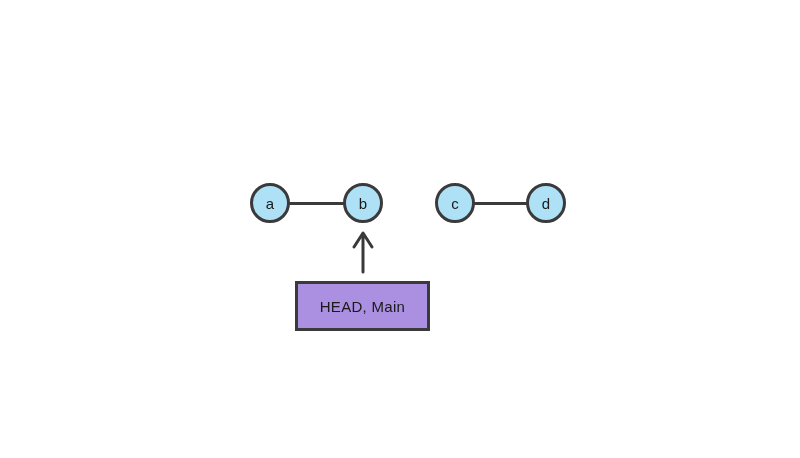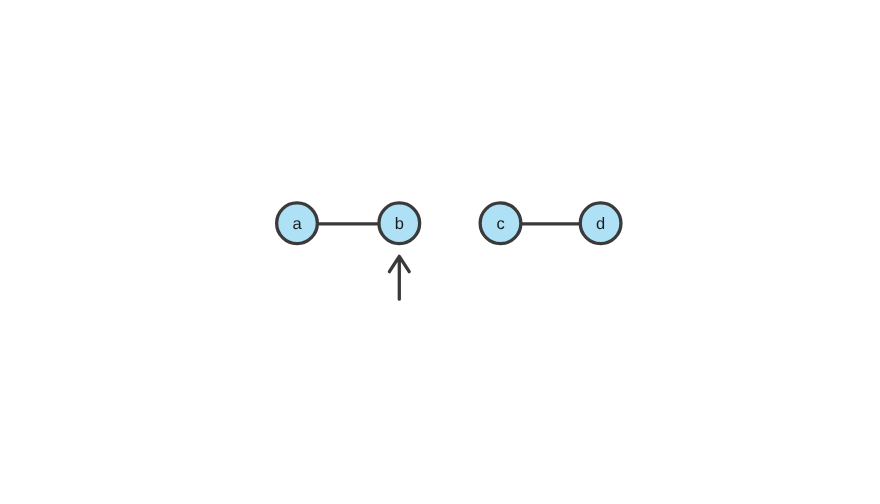--- a/index.html
+++ b/index.html
@@ -86,14 +86,17 @@
     <span>c</span>
   </div>
   <div class="node" style="left:526px; top:183px;">
     <span>d</span>
   </div>
 
   <svg class="arrow" width="28" height="46" viewBox="0 0 28 46" aria-hidden="true">
     <path d="M14 44 L14 8 M5 19 L14 5 L23 19" fill="none" stroke="var(--edge-color, #3a3a3a)" stroke-width="3" stroke-linecap="round" stroke-linejoin="round"></path>
   </svg>
 
+  <div class="head-box">
+    <span>HEAD, Main</span>
+  </div>
 
 </div>
 
 </body></html>

